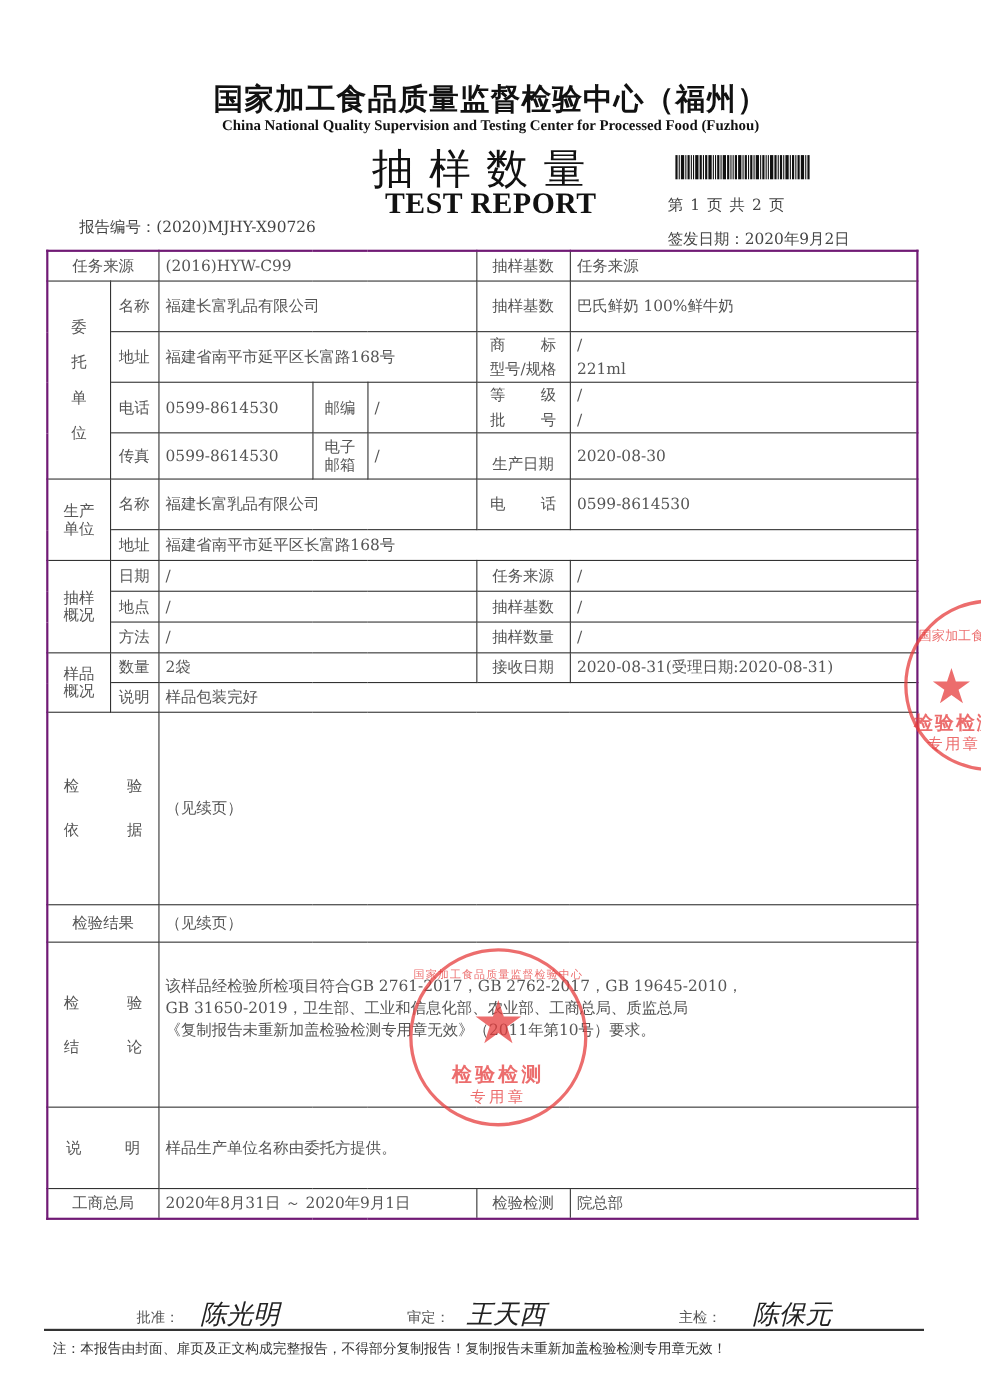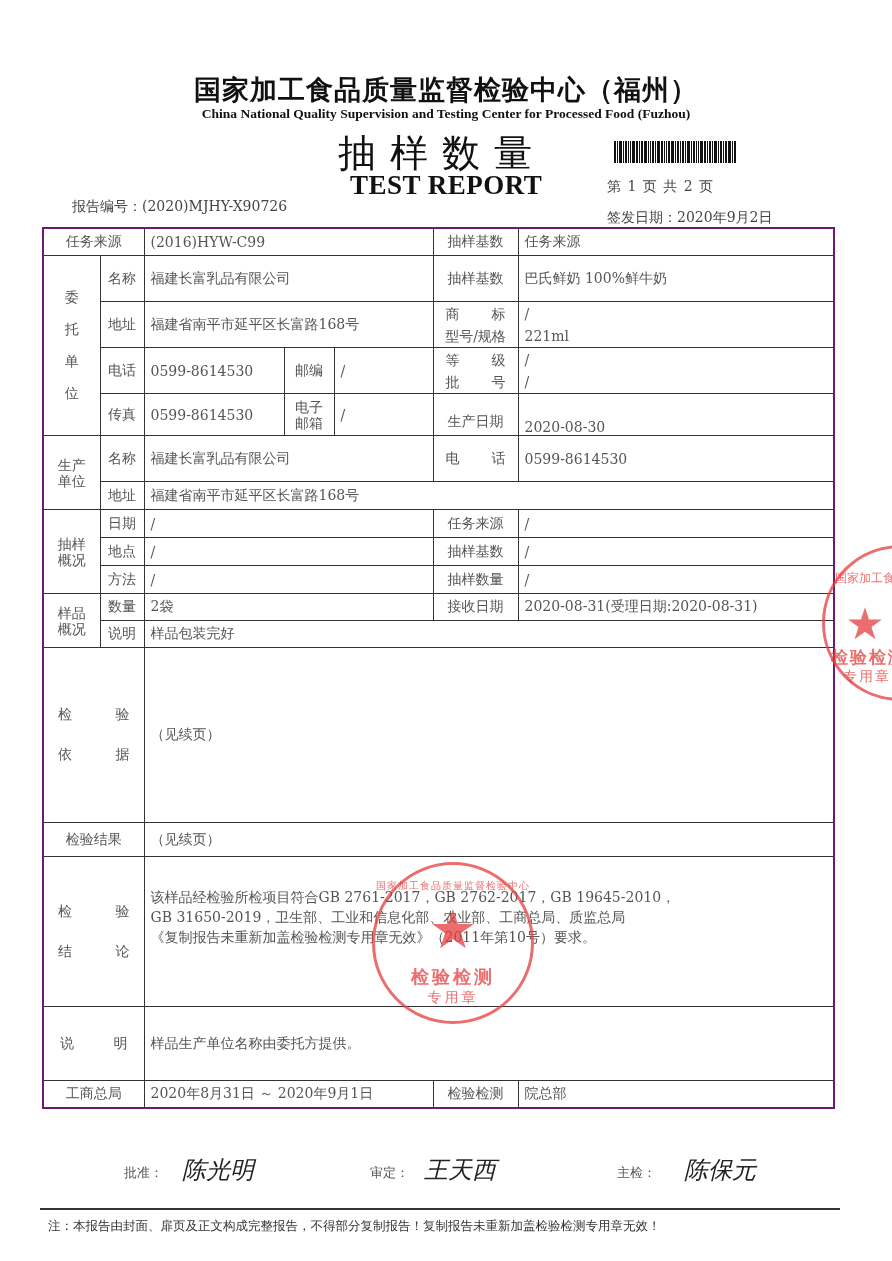--- a/index.html
+++ b/index.html
@@ -20,21 +20,21 @@
   table.main td { border:1px solid #333; padding:0 6px; height:26px; vertical-align:middle; white-space:nowrap; overflow:hidden; }
   .lbl { text-align:center; color:#555; }
   .sublbl { text-align:center; padding:0 !important; }
   .val { color:#555; }
   .stack { display:flex; flex-direction:column; align-items:center; gap:14px; }
   .stack2 { display:flex; flex-direction:column; align-items:center; line-height:16px; }
   .spread { display:flex; justify-content:space-between; padding:0 6px; }
   .tall-lbl { display:flex; flex-direction:column; gap:22px; padding:0 8px; }
   .tall-lbl div { display:flex; justify-content:space-between; }
 
-  .sig-row { left:124px; top:1154px; width:700px; height:40px; font-size:13px; color:#555; }
+  .sig-row { left:124px; top:1179px; width:700px; height:40px; font-size:13px; color:#555; }
   .sig-label { position:absolute; top:10px; }
   .sig { position:absolute; top:0; font-family:"DejaVu Serif",serif; font-style:italic; font-size:24px; color:#222; }
   .footer-line { left:40px; top:1208px; width:800px; height:2px; background:#333; }
   .footer-note { left:48px; top:1218px; font-size:12.5px; color:#333; font-family:Liberation Mono, monospace; }
 
   .stamp { border:3px solid rgba(230,60,60,0.75); border-radius:50%; color:rgba(230,60,60,0.75); text-align:center; }
   .stamp-main { left:372px; top:862px; width:156px; height:156px; }
   .stamp-main .arc { position:absolute; top:14px; left:0; width:156px; font-size:10px; letter-spacing:1px; }
   .stamp-main .star { position:absolute; top:38px; left:0; width:156px; font-size:54px; line-height:54px; }
   .stamp-main .t1 { position:absolute; top:100px; left:0; width:156px; font-size:18px; font-weight:bold; letter-spacing:3px; }
@@ -175,21 +175,21 @@
     <td class="sublbl">传真</td>
     <td class="val">0599-8614530</td>
     <td class="sublbl">
       <div class="stack2">
             <span>电子</span>
             <span>邮箱</span>
           </div>
     </td>
     <td class="val">/</td>
     <td class="lbl" style="vertical-align:bottom;padding-bottom:4px">生产日期</td>
-    <td class="val" style="vertical-align:bottom;padding-bottom:0">2020-08-30</td>
+    <td class="val" style="vertical-align:bottom;padding-bottom:12px">2020-08-30</td>
   </tr>
 
   <tr style="height:46px">
     <td rowspan="2" class="lbl">
       <div class="stack2">
             <span>生产</span>
             <span>单位</span>
           </div>
     </td>
     <td class="sublbl">名称</td>

